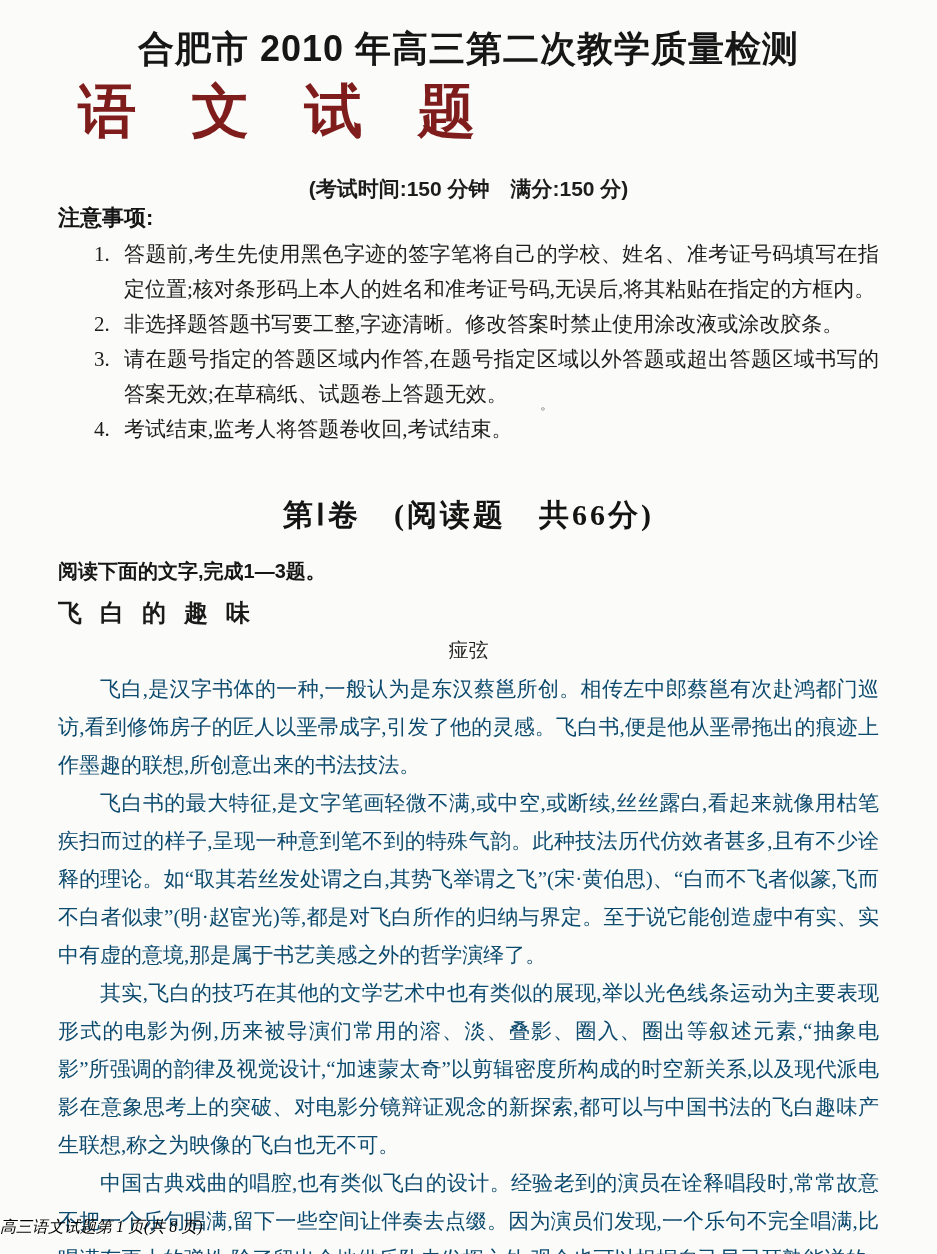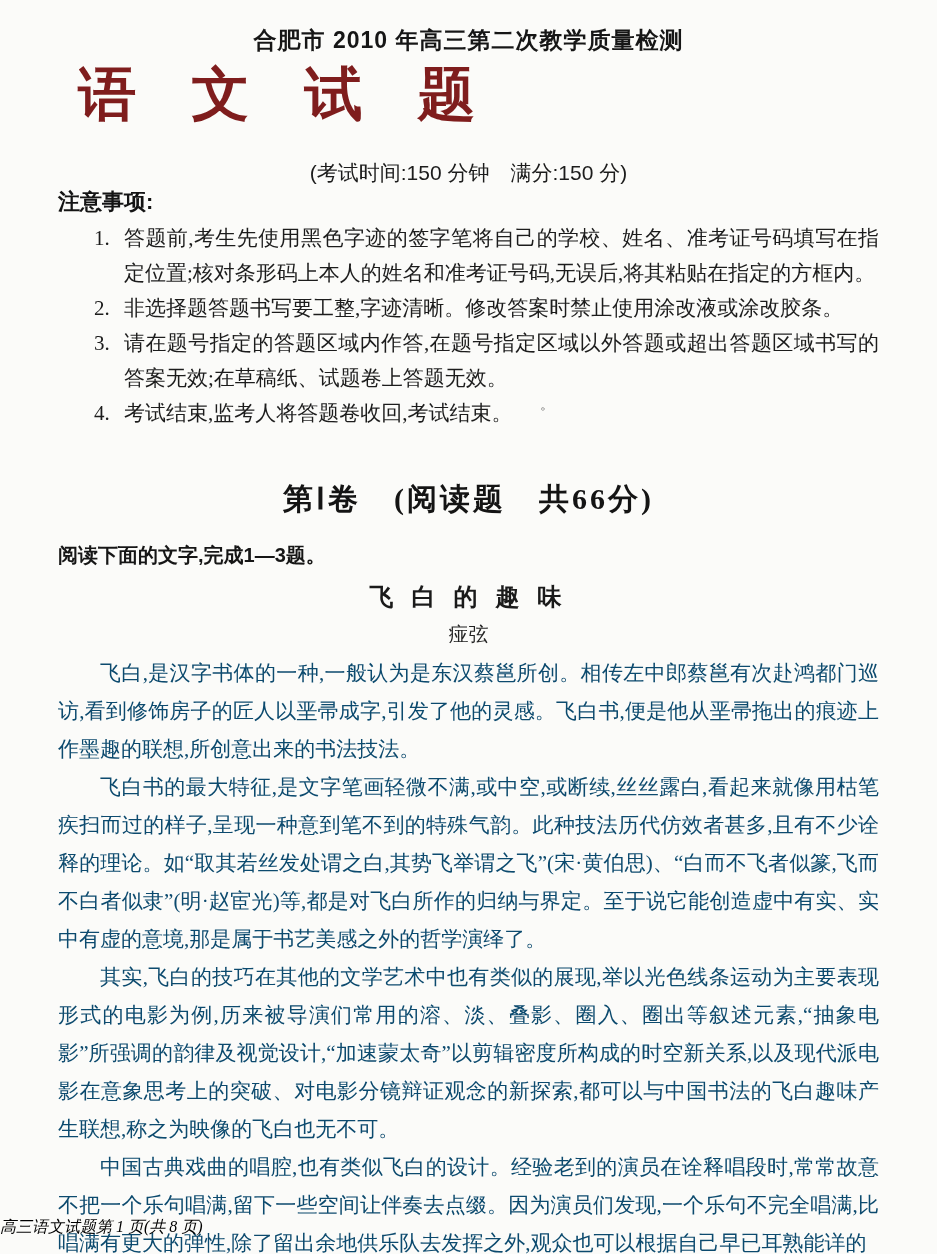--- a/index.html
+++ b/index.html
@@ -17,41 +17,41 @@
     color: #1f1f1f;
     box-sizing: border-box;
     padding: 0 58px;
     overflow: hidden;
   }
   .header-line {
     margin-top: 26px;
     text-align: center;
     font-family: "Liberation Sans", sans-serif;
     font-weight: bold;
-    font-size: 23px;
+    font-size: 36px;
     line-height: 1.3;
     letter-spacing: 1px;
     color: #161616;
   }
   .exam-title {
     margin-top: 6px;
     text-align: left;
     font-family: "Liberation Serif", serif;
     font-weight: bold;
     font-size: 58px;
     line-height: 1.15;
     letter-spacing: 0.35em;
     text-indent: 0.35em; 
     color: #7f1d1d;
   }
   .exam-info {
     margin-top: 30px;
     text-align: center;
     font-family: "Liberation Sans", sans-serif;
-    font-weight: normal;
+    font-weight: bold;
     font-size: 21px;
     color: #1c1c1c;
   }
   .notice-heading {
     margin-top: 0;
     font-family: "Liberation Sans", sans-serif;
     font-weight: bold;
     font-size: 22px;
     color: #141414;
   }
@@ -88,21 +88,21 @@
   }
   .reading-instruction {
     margin-top: 22px;
     font-family: "Liberation Sans", sans-serif;
     font-weight: bold;
     font-size: 20px;
     color: #161616;
   }
   .essay-title {
     margin-top: 12px;
-    text-align: center;
+    text-align: left;
     font-size: 24px;
     font-weight: 600;
     letter-spacing: 6px;
     color: #1a1a1a;
   }
   .essay-author {
     margin-top: 8px;
     text-align: center;
     font-size: 20px;
     color: #222;

